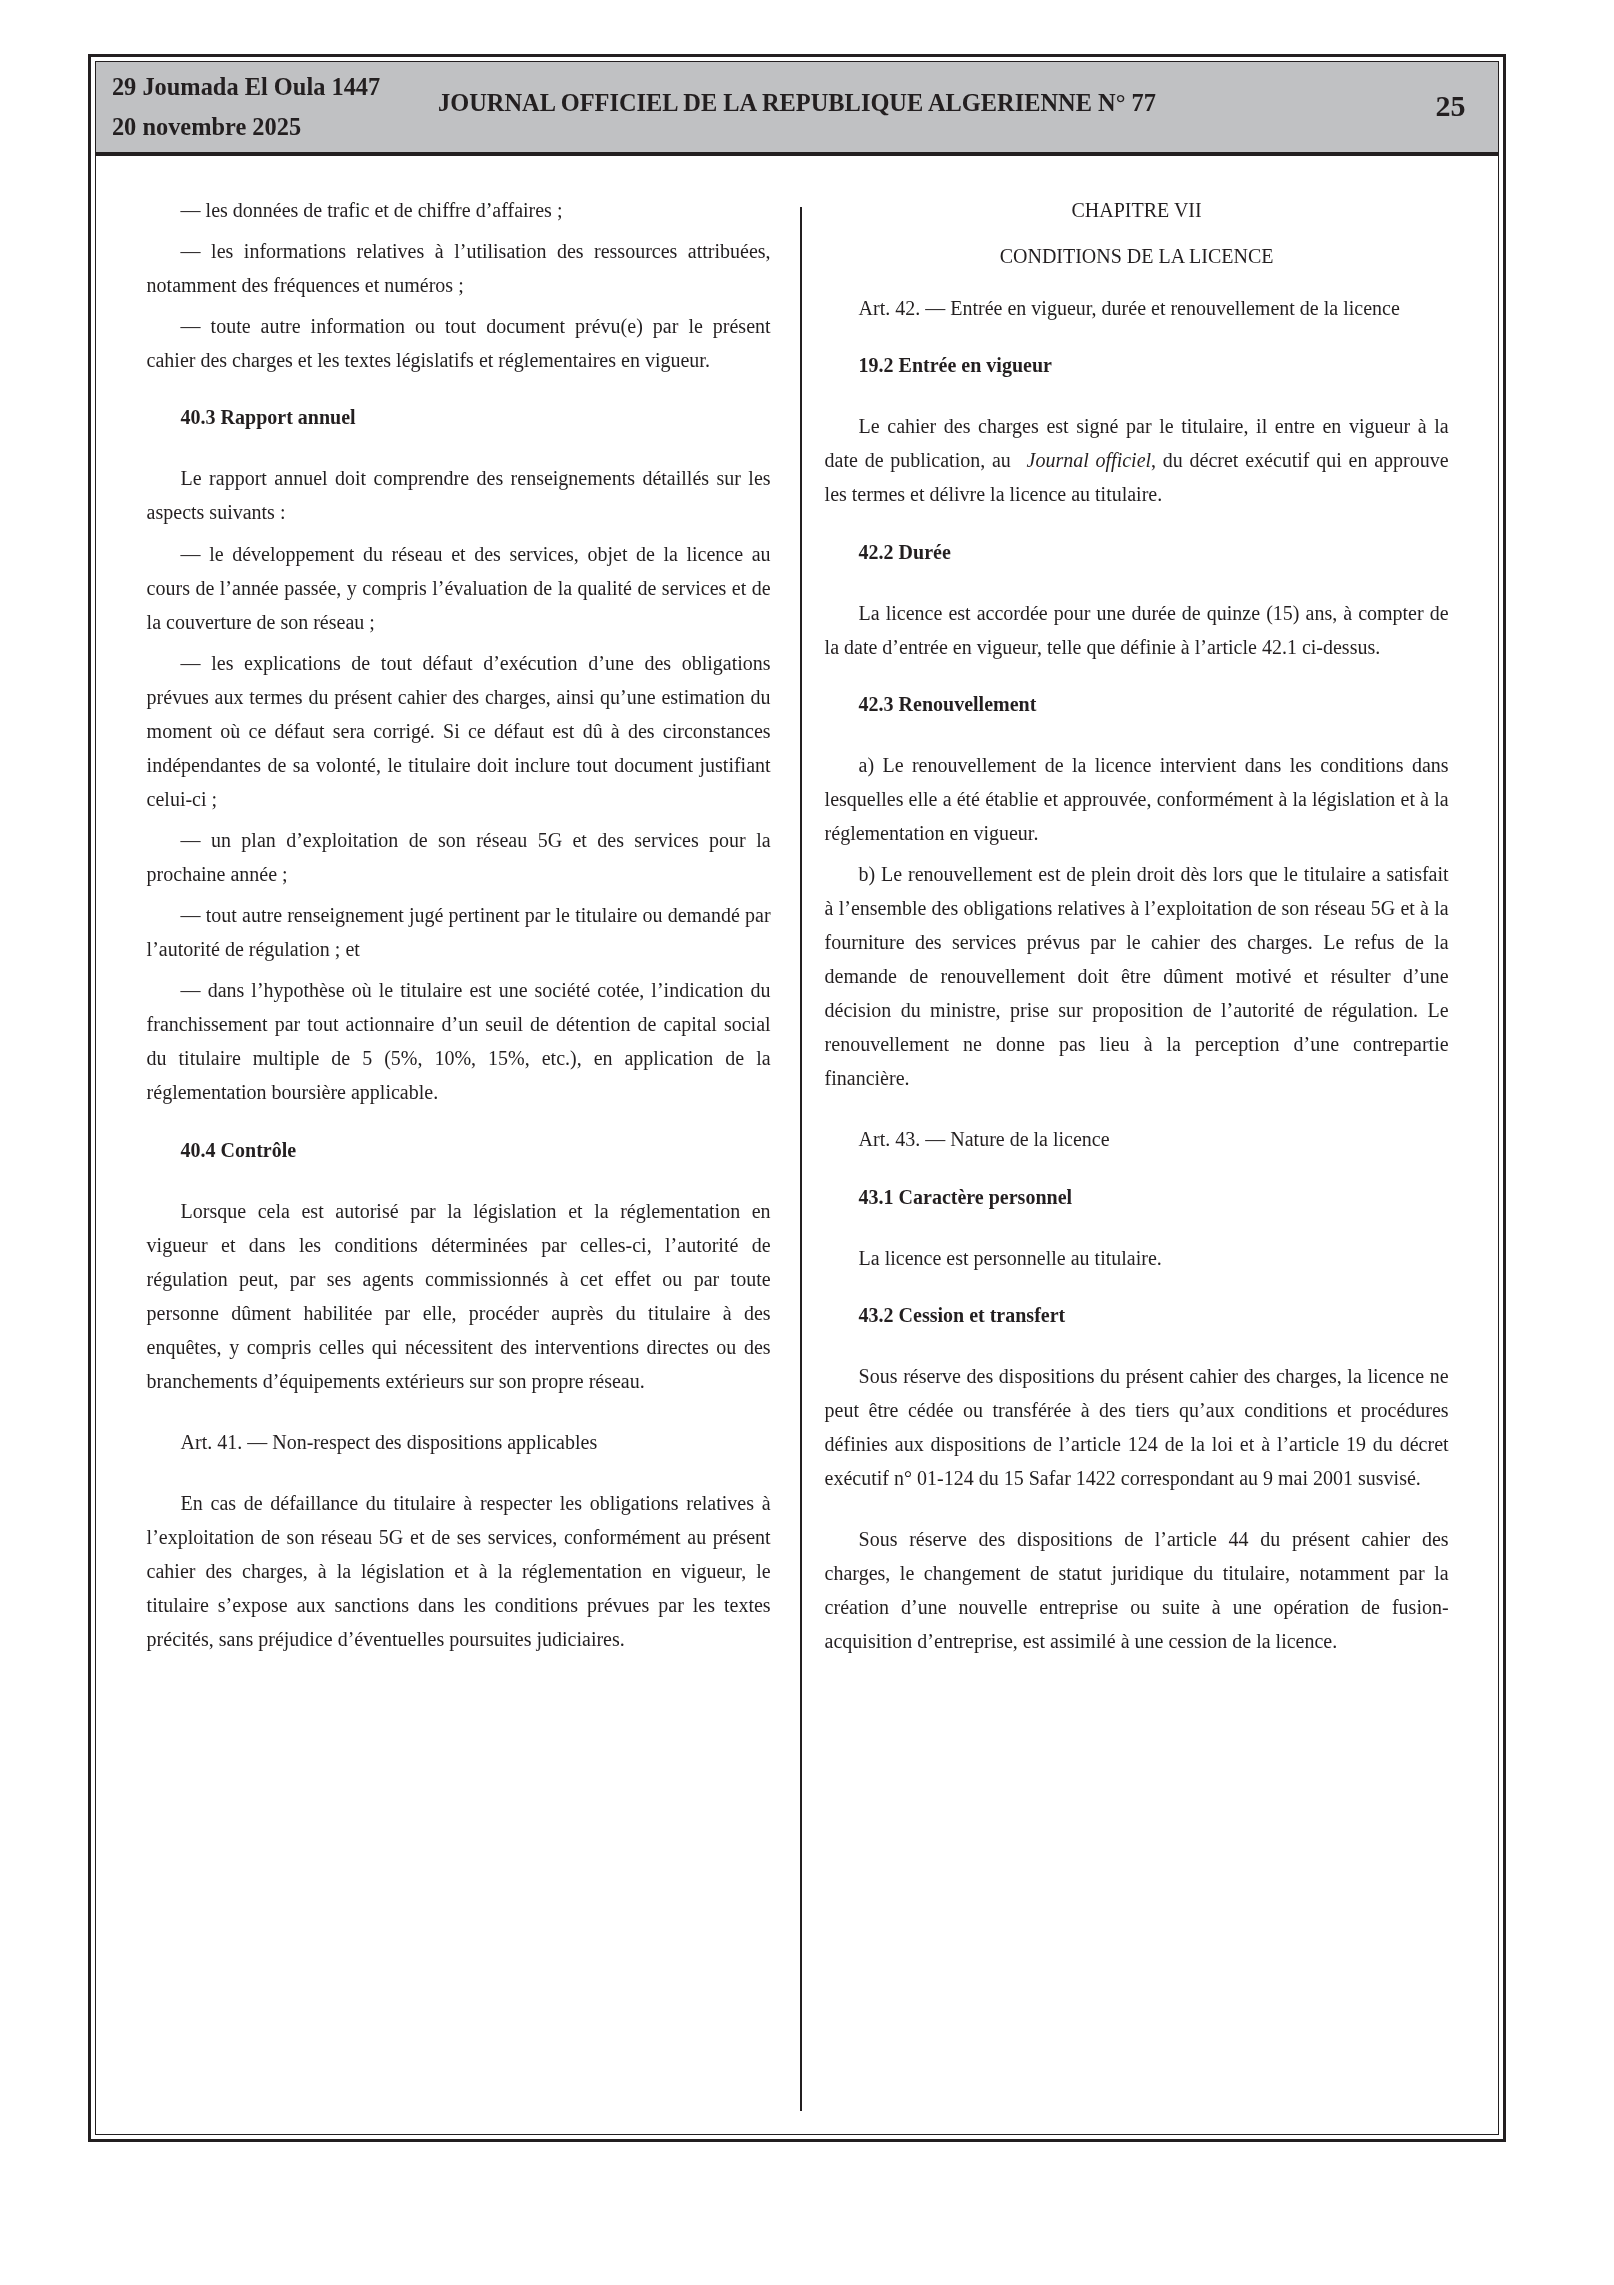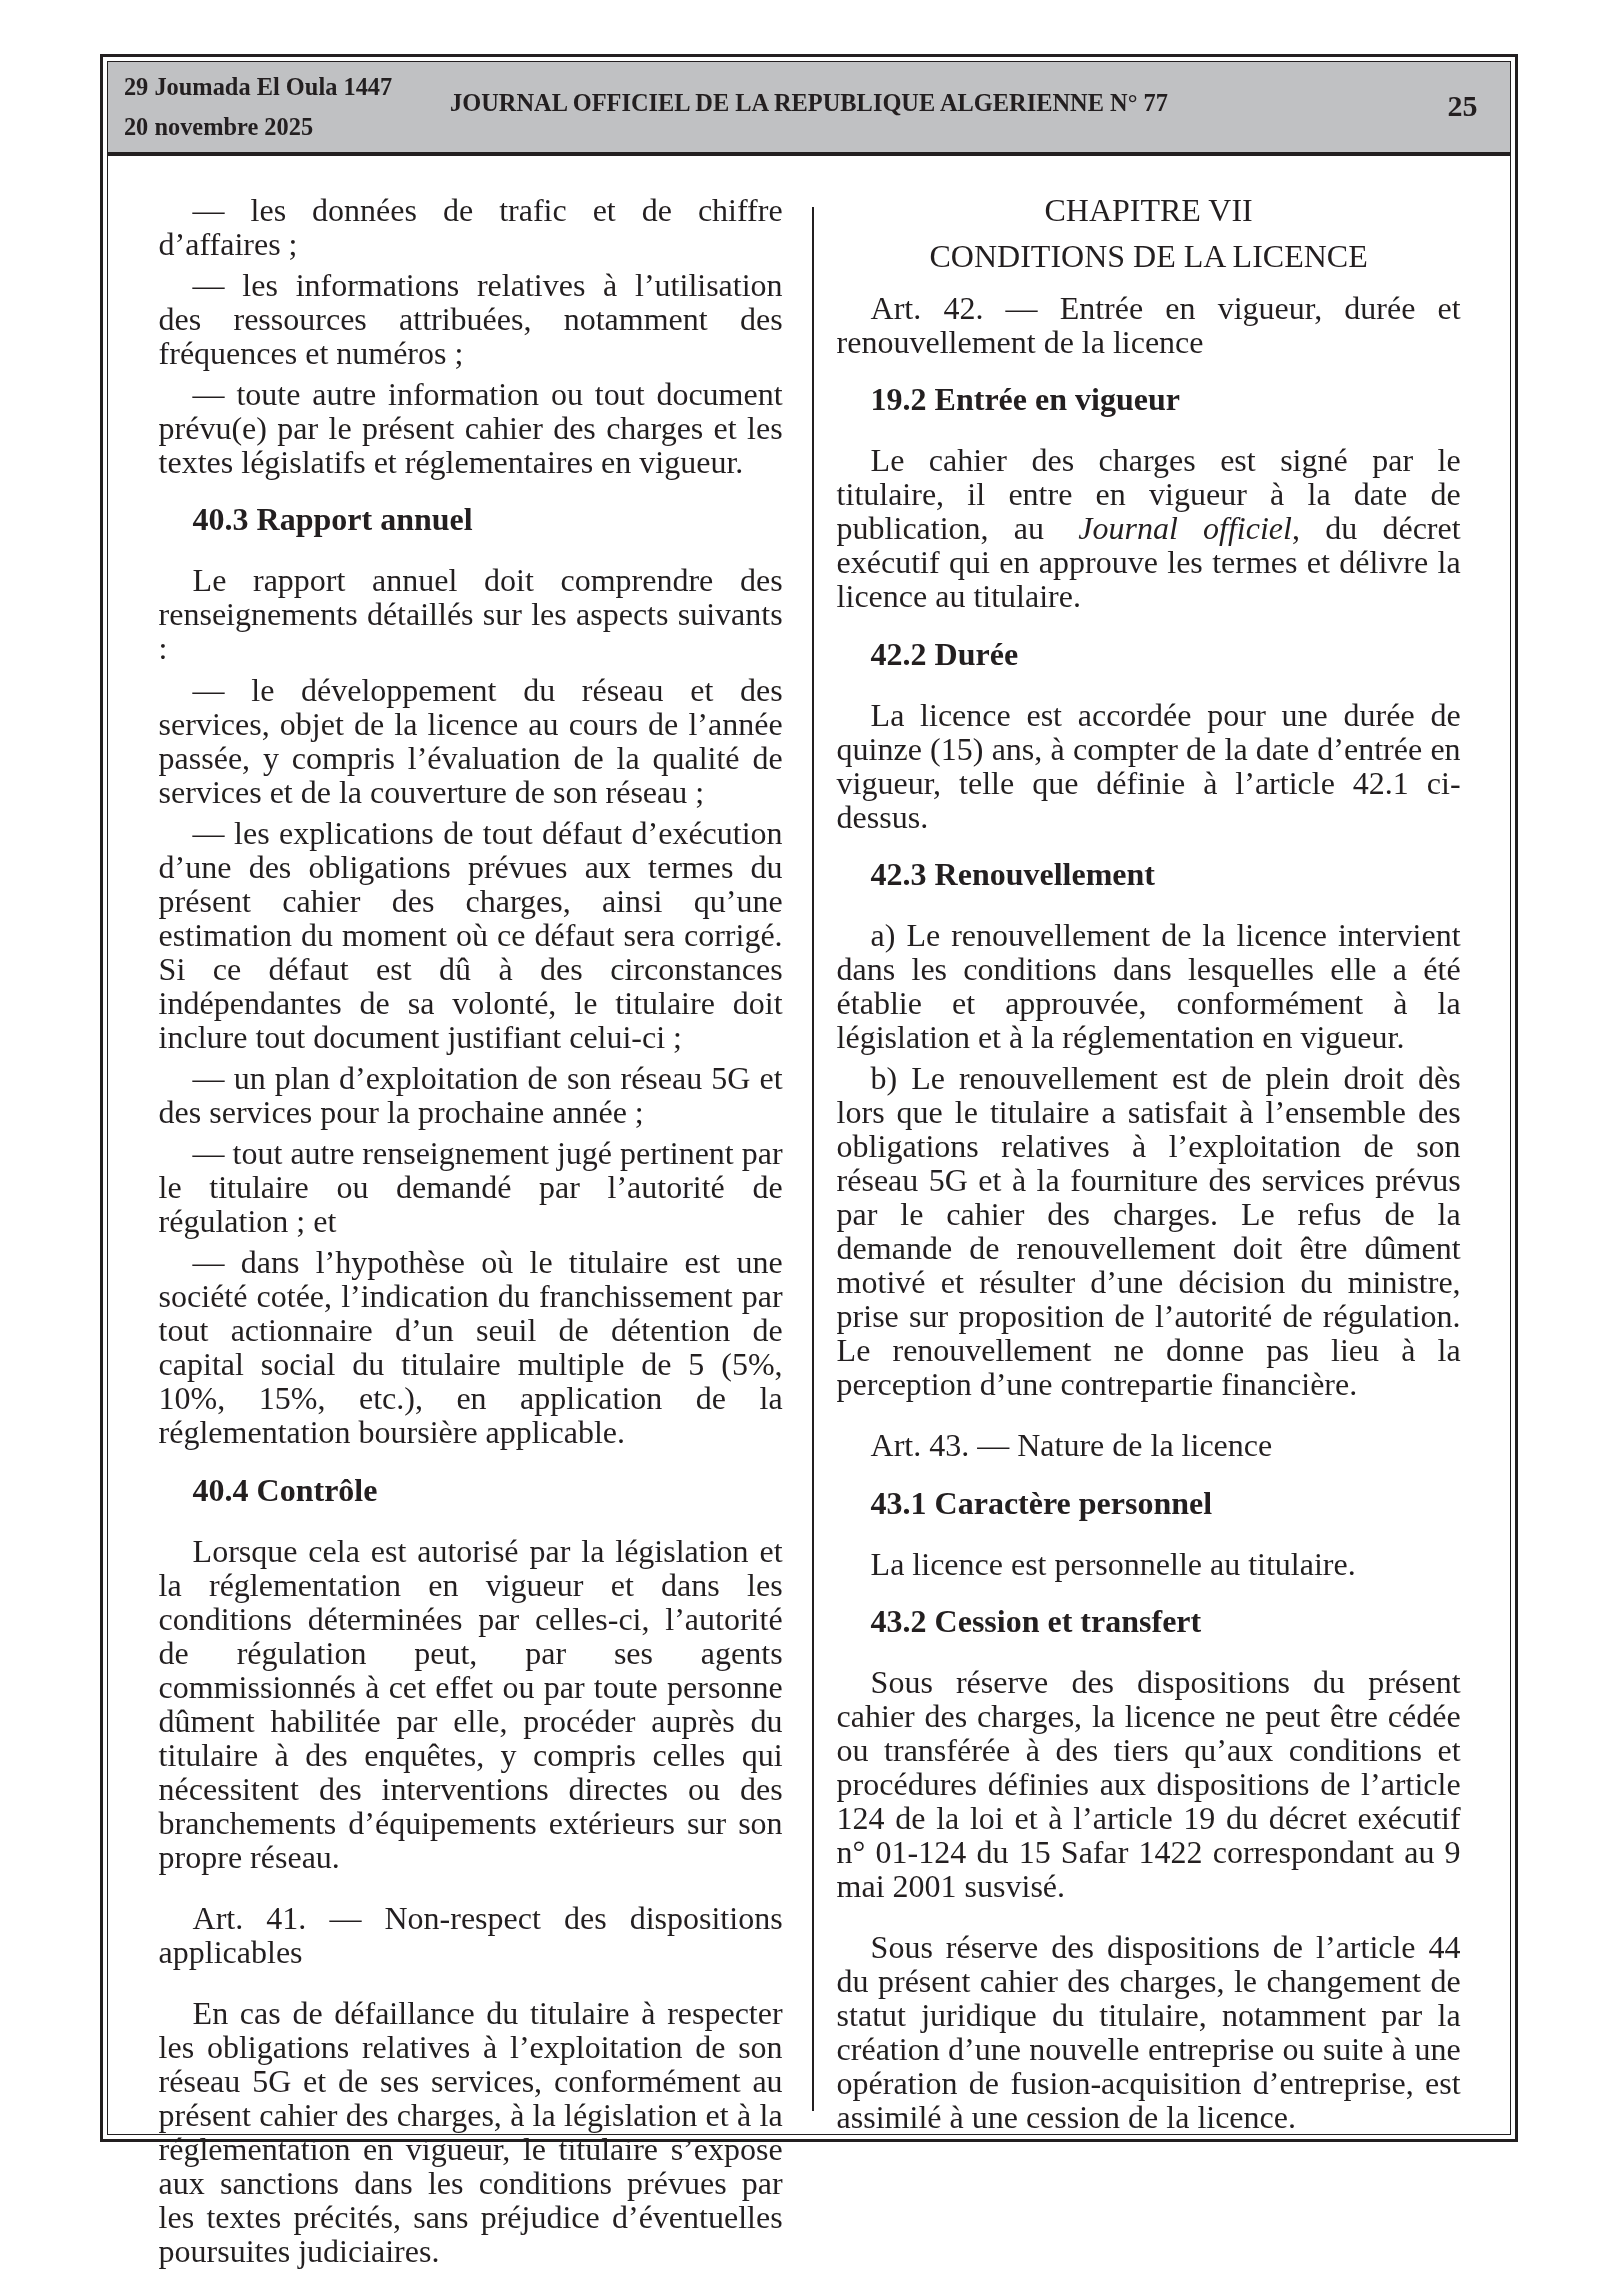--- a/index.html
+++ b/index.html
@@ -1,23 +1,23 @@
 <!DOCTYPE html>
 <html style="font-size:14.5px"><head>
 <meta charset="utf-8">
 <style>
   html, body { margin: 0; padding: 0; background: #ffffff; }
   body { width: 1615px; height: 2285px; position: relative; font-family: "Liberation Serif", serif; color: #231f20; }
-  .outer { position: absolute; left: 100px; top: 54px; width: 1418px; height: 2088px; border: 3.6px solid #231f20; box-sizing: border-box; }
+  .outer { position: absolute; left: 88px; top: 54px; width: 1418px; height: 2088px; border: 3.6px solid #231f20; box-sizing: border-box; }
   .inner { position: absolute; left: 3.6px; top: 3.6px; right: 3.6px; bottom: 3.6px; border: 1.8px solid #231f20; }
   .header { position: absolute; left: 0; top: 0; right: 0; height: 90px; background: #c0c1c3; border-bottom: 4.5px solid #231f20; display: flex; align-items: center; }
   .hdr-date { position: absolute; left: 16.3px; top: 5.4px; font-weight: bold; font-size: 24.4px; line-height: 40px; }
   .hdr-title { position: absolute; left: 0; right: 0; top: 27px; text-align: center; font-weight: bold; font-size: 24.4px; }
   .hdr-page { position: absolute; right: 33px; top: 27px; font-weight: bold; font-size: 30px; }
-  .col { position: absolute; top: 131px; width: 624px; font-size: 32px; line-height: 34px; text-align: justify; }
+  .col { position: absolute; top: 131px; width: 624px; font-size: 20px; line-height: 34px; text-align: justify; }
   .col.left { left: 51px; }
   .col.right { left: 729px; }
   .divider { position: absolute; left: 704px; top: 145px; width: 2.7px; height: 1904px; background: #231f20; }
   p { margin: 0 0 21px 0; text-indent: 34px; }
   p.tight { margin-bottom: 7.2px; }
   p.sub { font-weight: bold; margin: 23.5px 0 27px 0; }
   p.gap { margin-bottom: 27px; }
   .center { text-align: center; text-indent: 0; }
   .chap { margin: 0 0 12px 0; }
   .chap-title { font-weight: normal; margin: 0 0 18px 0; }

